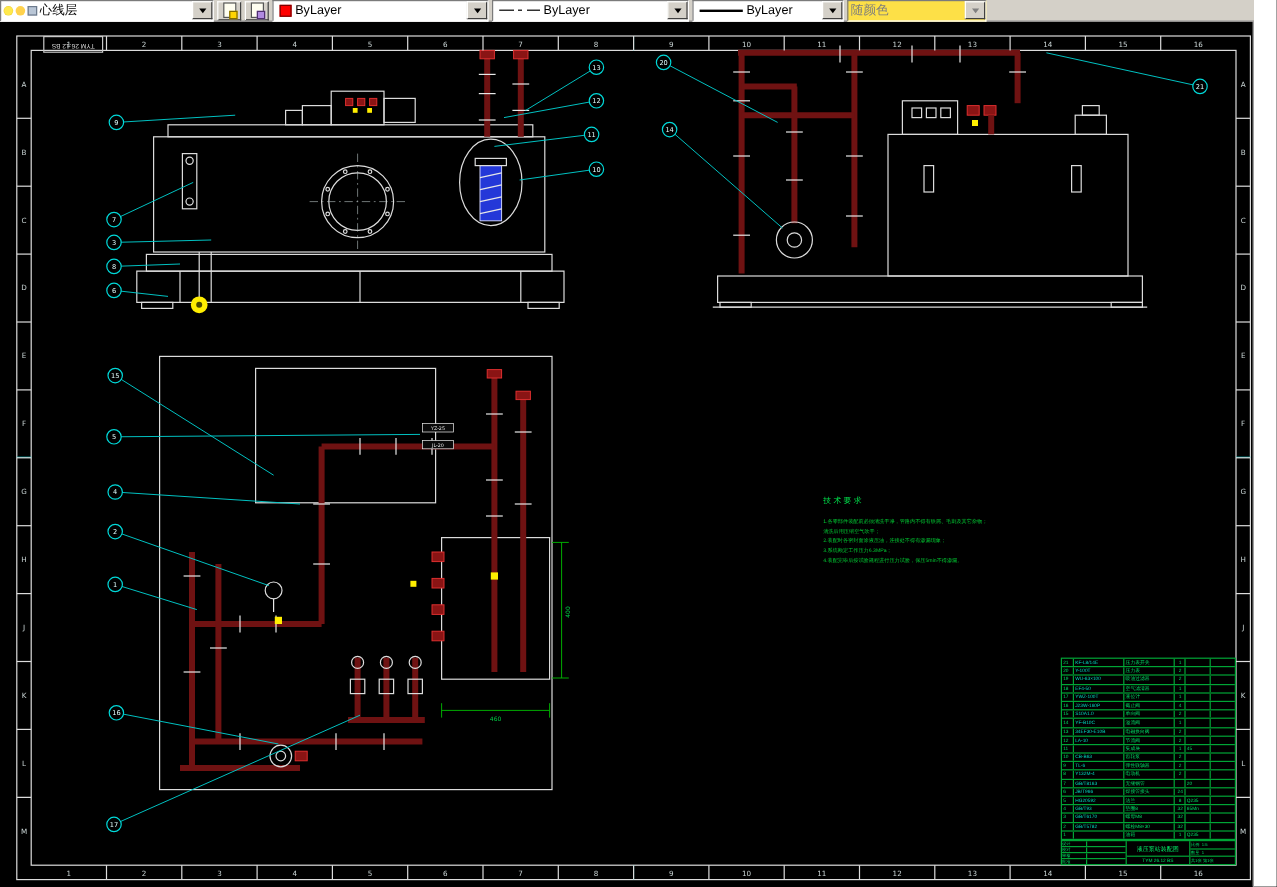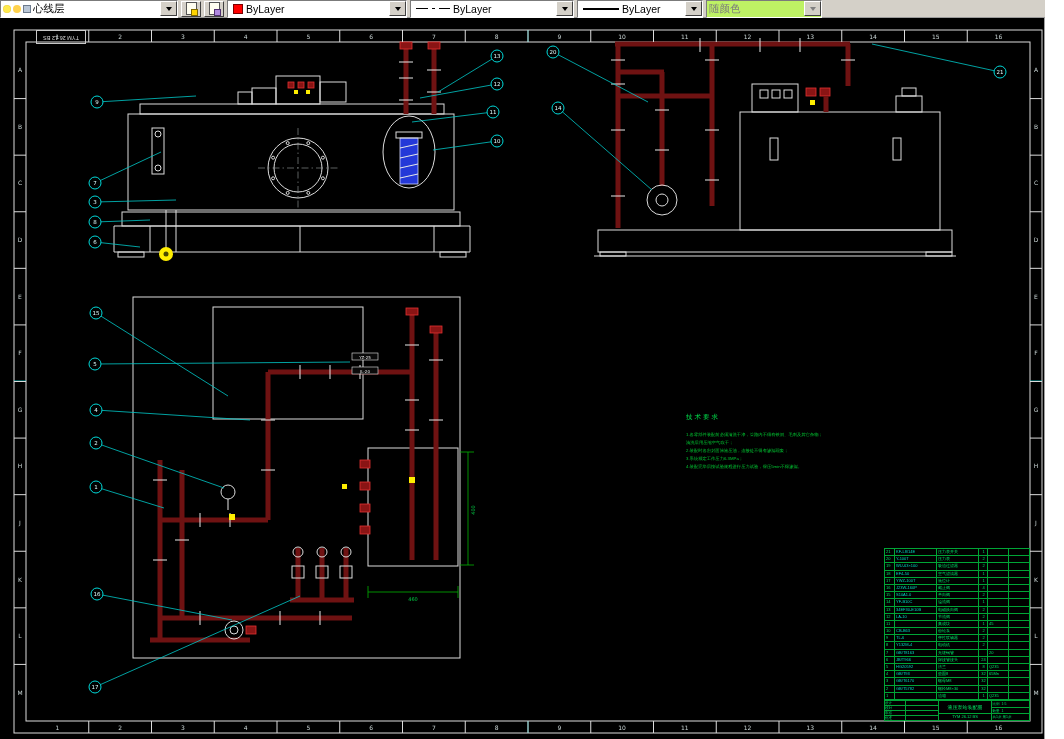--- a/index.html
+++ b/index.html
@@ -16,21 +16,21 @@
   .combo-btn{width:15px;height:13px;background:#d4d0c8;border:1px solid;
              border-color:#fff #404040 #404040 #fff;display:flex;align-items:center;
              justify-content:center;margin-left:auto;flex:none}
   .tri{width:0;height:0;border-left:3px solid transparent;border-right:3px solid transparent;
        border-top:4px solid #000}
   .tri.gray{border-top-color:#808080}
   .combo.layer{width:178px}
   .combo.color{width:180px}
   .combo.ltype{width:164px}
   .combo.lweight{width:126px}
-  .combo.pstyle{width:116px;background:#bef264;color:#7d7d7d}
+  .combo.pstyle{width:116px;background:#fde047;color:#7d7d7d}
   .licon{width:8px;height:8px;margin-right:2px;display:inline-block;flex:none}
   .bulb{background:radial-gradient(circle,#ffe94d 55%,#c8a400 100%);border-radius:50%}
   .sun{background:#ffd24d;border-radius:50%}
   .lock{background:#b9c6d6;border:1px solid #6d7b8d;width:6px;height:6px}
   .color-chip{width:8px;height:8px;background:#f00;border:1px solid #7a0000;margin:0 3px;flex:none}
   .lt-sample{width:34px;height:1px;margin:0 3px;flex:none;
      background:repeating-linear-gradient(90deg,#000 0 12px,transparent 12px 16px,#000 16px 19px,transparent 19px 23px)}
   .lw-sample{width:36px;height:2px;margin:0 3px;background:#000;flex:none}
   .tb-btn{width:20px;height:16px;background:#d4d0c8;border:1px solid;
           border-color:#fff #404040 #404040 #fff;padding:0;display:flex;align-items:center;justify-content:center}

